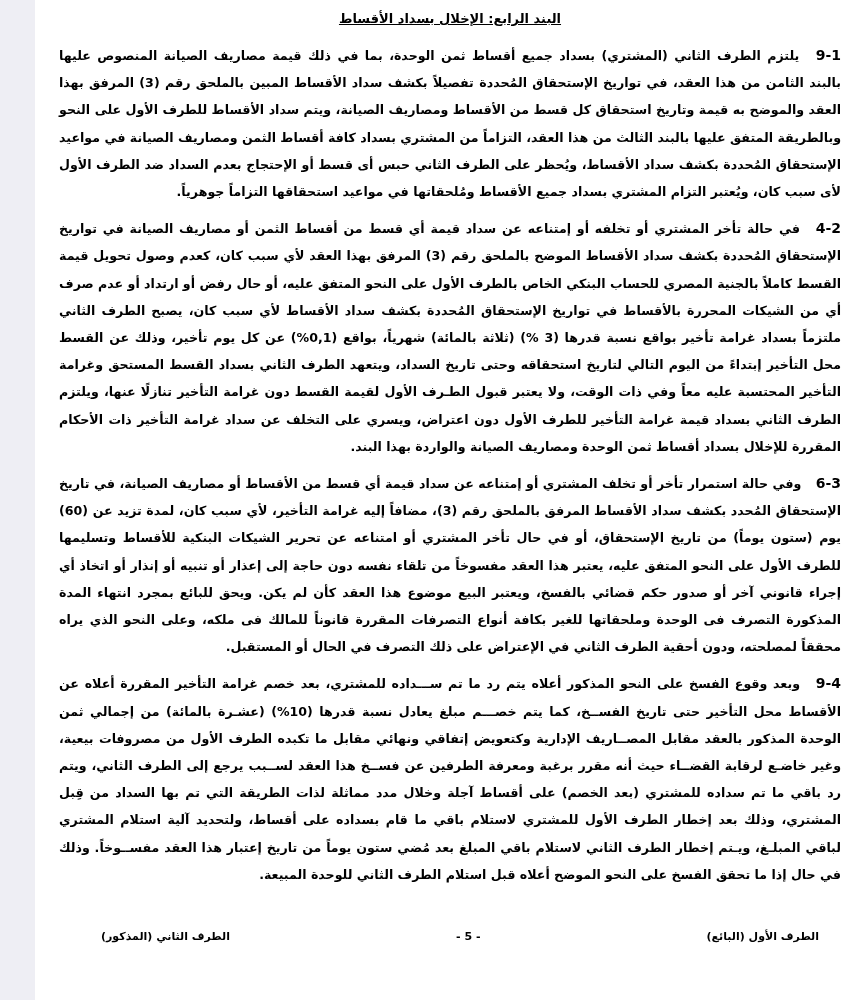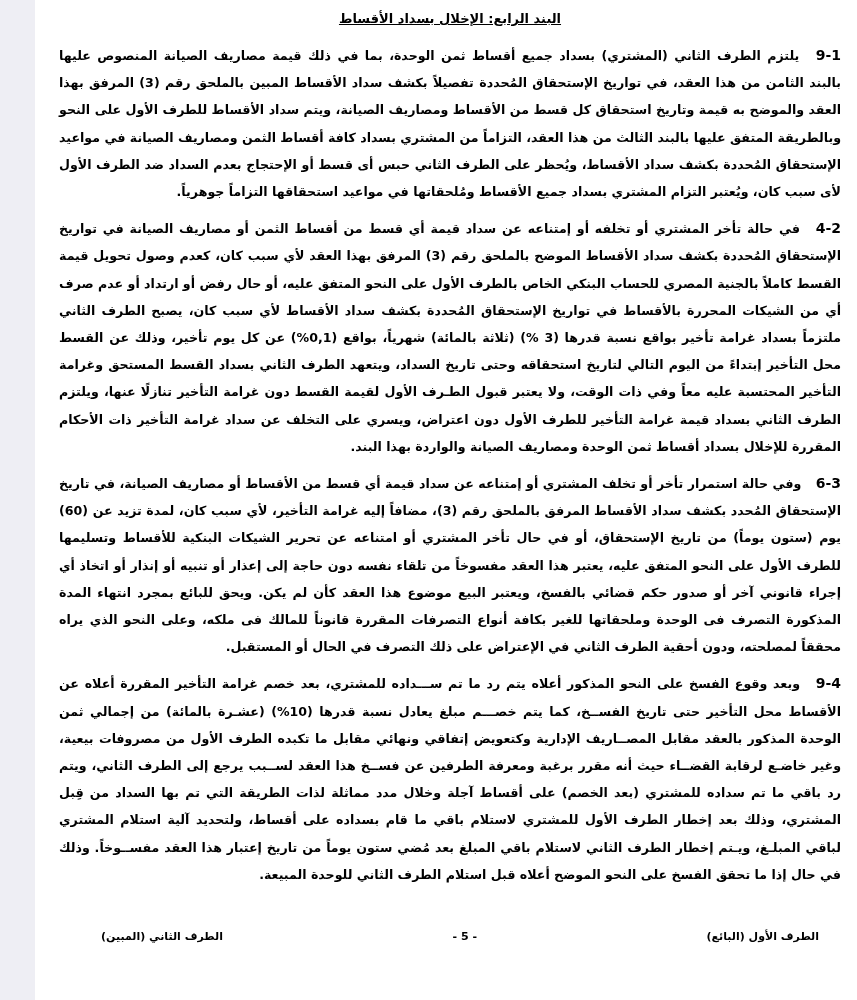--- a/index.html
+++ b/index.html
@@ -82,15 +82,15 @@
   </p>
 
   <p class="para">
     <span class="num">9-4</span>
     <span>وبعد وقوع الفسخ على النحو المذكور أعلاه يتم رد ما تم ســـداده للمشتري، بعد خصم غرامة التأخير المقررة أعلاه عن الأقساط محل التأخير حتى تاريخ الفســخ، كما يتم خصـــم مبلغ يعادل نسبة قدرها (10%) (عشـرة بالمائة) من إجمالي ثمن الوحدة المذكور بالعقد مقابل المصــاريف الإدارية وكتعويض إتفاقي ونهائي مقابل ما تكبده الطرف الأول من مصروفات بيعية، وغير خاضـع لرقابة القضــاء حيث أنه مقرر برغبة ومعرفة الطرفين عن فســخ هذا العقد لســبب يرجع إلى الطرف الثاني، ويتم رد باقي ما تم سداده للمشتري (بعد الخصم) على أقساط آجلة وخلال مدد مماثلة لذات الطريقة التي تم بها السداد من قِبل المشتري، وذلك بعد إخطار الطرف الأول للمشتري لاستلام باقي ما قام بسداده على أقساط، ولتحديد آلية استلام المشتري لباقي المبلـغ، ويـتم إخطار الطرف الثاني لاستلام باقي المبلغ بعد مُضي ستون يوماً من تاريخ إعتبار هذا العقد مفســوخاً. وذلك في حال إذا ما تحقق الفسخ على النحو الموضح أعلاه قبل استلام الطرف الثاني للوحدة المبيعة.</span>
   </p>
 
   <div class="footer">
     <span class="first">الطرف الأول (البائع)</span>
     <span>- 5 -</span>
-    <span class="second">الطرف الثاني (المبين)</span>
+    <span class="second">الطرف الثاني (المذكور)</span>
   </div>
 </div>
 
 </body></html>

